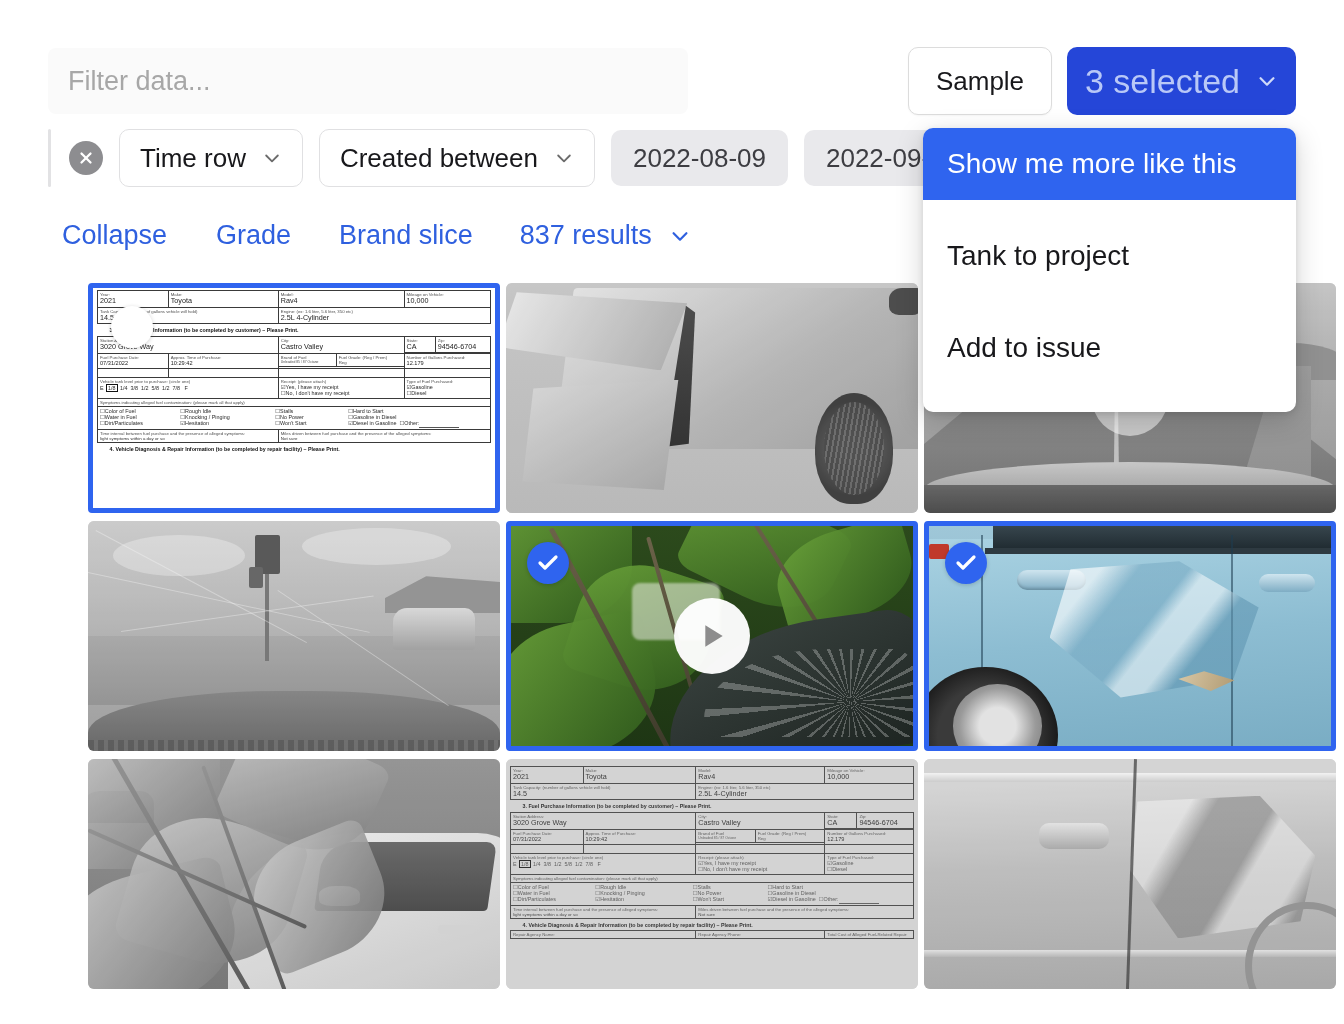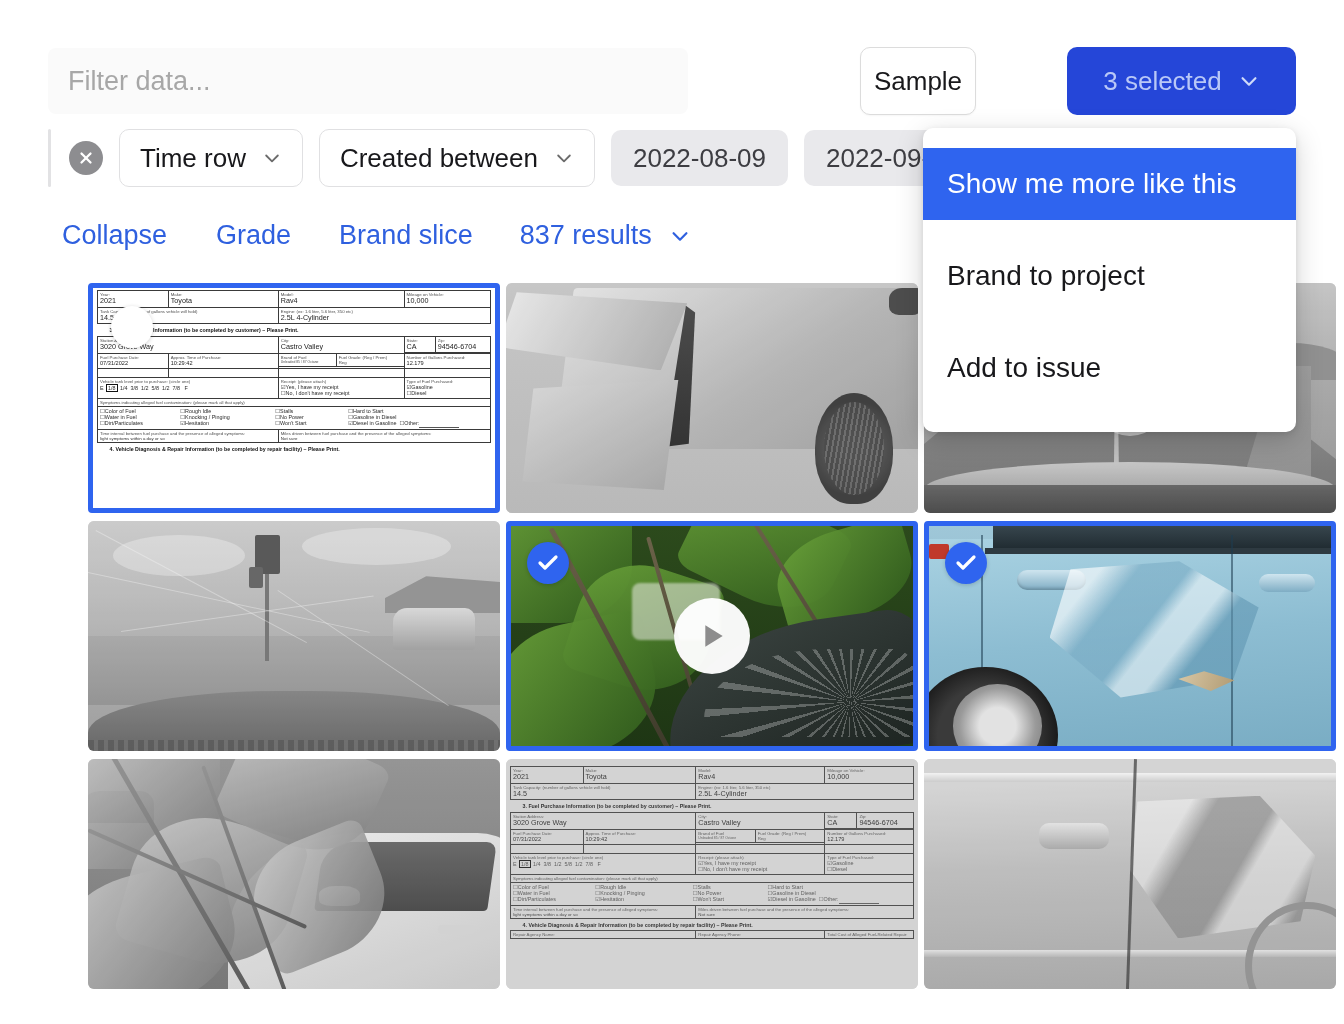--- a/index.html
+++ b/index.html
@@ -33,41 +33,41 @@
     border: 0; outline: 0; background: transparent;
     font-family: "Liberation Sans", sans-serif;
     font-size: 27px; color: #2b2b2b;
     width: 100%;
   }
   .filter-input::placeholder { color: #a7a7a7; }
 
   
   .sample-btn {
     position: absolute;
-    left: 860px; top: 47px;
-    width: 116px; height: 68px;
+    left: 908px; top: 47px;
+    width: 144px; height: 68px;
     background: #ffffff;
     border: 1px solid #dcdcdc;
     border-radius: 10px;
     display: flex; align-items: center; justify-content: center;
     font-size: 26px; color: #18181b;
     cursor: pointer;
     box-shadow: 0 1px 2px rgba(0,0,0,0.04);
   }
   .selected-btn {
     position: absolute;
     left: 1067px; top: 47px;
     width: 229px; height: 68px;
     background: #2546d8;
     border-radius: 10px;
     display: flex; align-items: center; justify-content: center;
     gap: 16px;
     cursor: pointer;
   }
-  .selected-btn .lbl { font-size: 26px; color: #b9c8f7; text-align: center; }
+  .selected-btn .lbl { font-size: 34px; color: #b9c8f7; text-align: center; }
   .chev-white { width: 22px; height: 22px; display:block; }
 
   
   .chips-row {
     position: absolute;
     left: 48px; top: 128px;
     height: 60px;
     display: flex; align-items: center;
   }
   .v-divider {
@@ -190,21 +190,21 @@
     z-index: 40;
     padding-bottom: 28px;
   }
   .menu-item {
     height: 72px;
     display: flex; align-items: center;
     padding: 0 24px;
     font-size: 28px; color: #18181b;
     cursor: pointer;
   }
-  .menu-item.active { background: #2f64ef; color: #ffffff; margin-top: 20px; }
+  .menu-item.active { background: #2f64ef; color: #ffffff; }
   .menu-item.spaced { margin-top: 20px; }
 
   
   .doc {
     position: absolute; inset: 0;
     background: #ffffff;
     padding: 0;
     overflow: hidden;
   }
   .doc-inner {
@@ -1087,20 +1087,20 @@
       </div>
     </div>
 
   </div>
 
   <div class="menu">
     <div class="menu-item active">
       <span>Show me more like this</span>
     </div>
     <div class="menu-item spaced">
-      <span>Brand to project</span>
+      <span>Tank to project</span>
     </div>
     <div class="menu-item spaced">
       <span>Add to issue</span>
     </div>
   </div>
 
 </div>
 
 </body></html>

